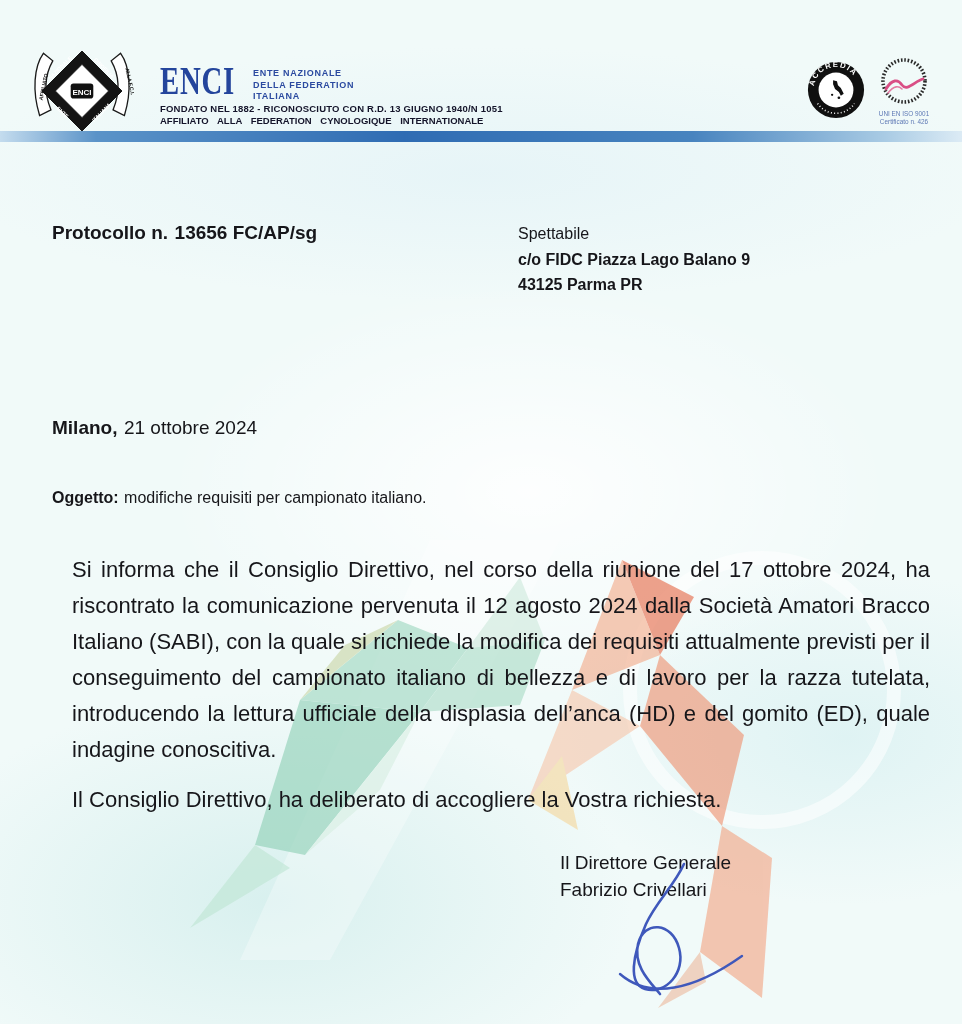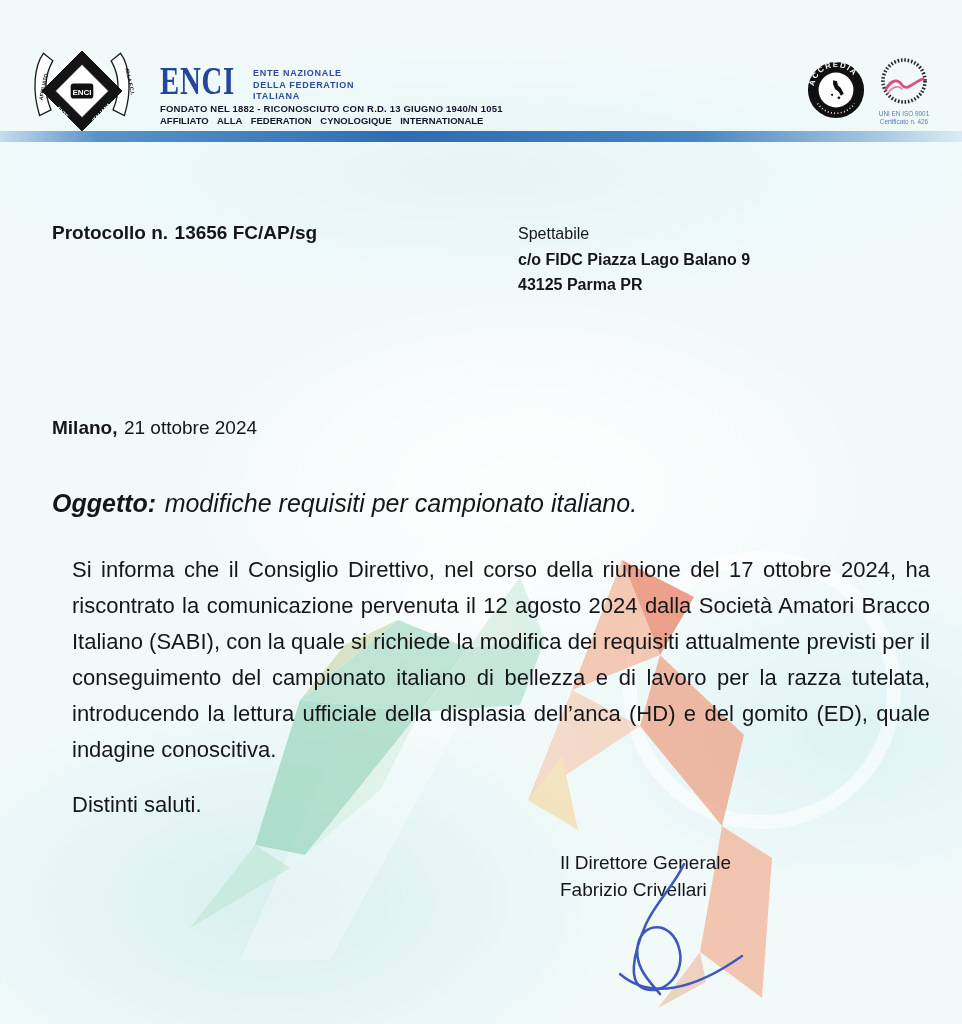--- a/index.html
+++ b/index.html
@@ -42,21 +42,21 @@
   .accredia-svg { left:806px; top:60px; width:60px; height:60px; }
   .iso-svg { left:874px; top:56px; width:60px; height:76px; }
 
   
   .protocol { left:52px; top:222px; font-size:19px; }
   .bold { font-weight:bold; }
   .after-label { margin-left:.34em; }
   .recipient { left:518px; top:221px; font-size:16px; line-height:25.5px; }
   .recipient .r-line { font-weight:bold; }
   .dateline { left:52px; top:417px; font-size:19px; }
-  .subject  { left:52px; top:489px; font-size:25px;font-style:italic; }
+  .subject  { left:52px; top:489px; font-size:16px; }
   .bodytext { left:52px; top:552px; width:858px; font-size:22px; line-height:36px;margin-left:20px; }
   .bodytext p { margin:0; }
   .bodytext .p1 { text-align:justify; }
   .bodytext .p2 { margin-top:14px; }
   .bodytext .p3 { margin-top:19px; }
   .sign-block { left:560px; top:849px; width:240px; font-size:19px; line-height:27px; }
   .signature-svg { left:598px; top:858px; width:150px; height:140px; }
 
   .watermark-svg { left:0; top:0; width:962px; height:1024px; pointer-events:none; }
 </style>
@@ -161,21 +161,21 @@
     <p class="abs dateline" style="margin:0">
       <span class="bold">Milano,</span><span class="after-label">21 ottobre 2024</span>
     </p>
 
     <p class="abs subject" style="margin:0">
       <span class="bold">Oggetto:</span><span class="after-label">modifiche requisiti per campionato italiano.</span>
     </p>
 
     <div class="abs bodytext">
       <p class="p1">Si informa che il Consiglio Direttivo, nel corso della riunione del 17 ottobre 2024, ha riscontrato la comunicazione pervenuta il 12 agosto 2024 dalla Società Amatori Bracco Italiano (SABI), con la quale si richiede la modifica dei requisiti attualmente previsti per il conseguimento del campionato italiano di bellezza e di lavoro per la razza tutelata, introducendo la lettura ufficiale della displasia dell’anca (HD) e del gomito (ED), quale indagine conoscitiva.</p>
-      <p class="p3">Distinti saluti.</p>
+      <p class="p2">Il Consiglio Direttivo, ha deliberato di accogliere la Vostra richiesta.</p>
     </div>
 
     <div class="abs sign-block">
       <div>Il Direttore Generale</div>
       <div>Fabrizio Crivellari</div>
     </div>
 
     <svg class="abs signature-svg" viewBox="0 0 150 140">
       <path d="M86,6 C76,28 58,44 48,66 C34,98 30,126 47,131 C68,137 88,114 81,90 C74,64 46,62 40,86 C35,108 52,124 62,136" fill="none" stroke="#3f58bb" stroke-width="2.6" stroke-linecap="round"></path>
       <path d="M22,116 C52,142 96,132 144,98" fill="none" stroke="#3f58bb" stroke-width="2.4" stroke-linecap="round"></path>

